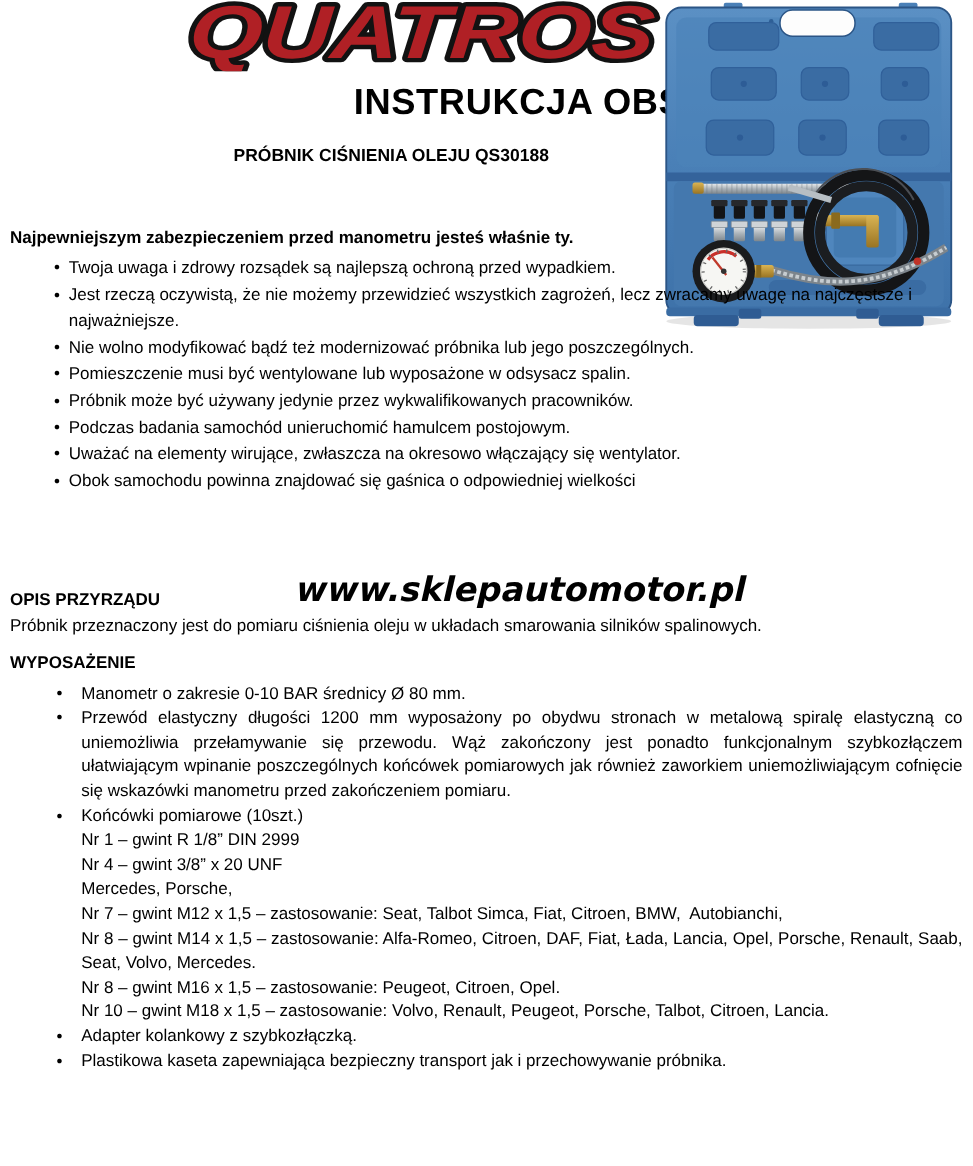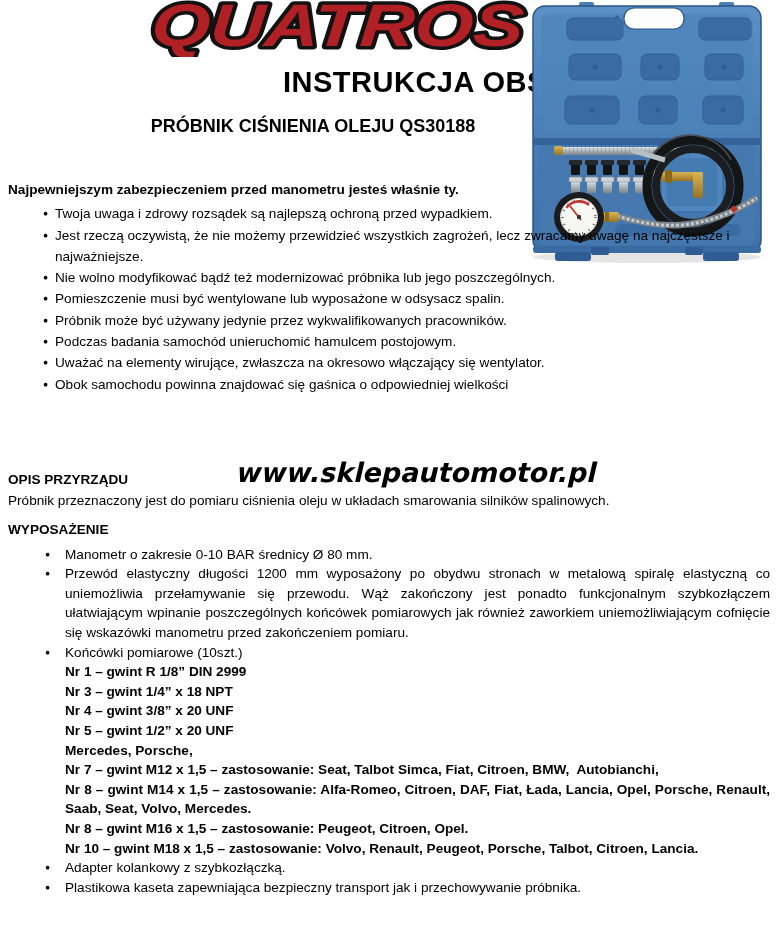--- a/index.html
+++ b/index.html
@@ -8,21 +8,21 @@
     background:#ffffff;color:#000;
     font-family:"Liberation Sans",sans-serif;font-size:13.6px;
   }
   .abs{position:absolute;}
   
   #logo{left:150px;top:-7px;width:380px;height:64px;}
   
   #title{left:8px;top:66px;width:610px;text-align:right;
          font-size:29px;font-weight:bold;letter-spacing:.5px;}
   #subtitle{left:8px;top:116px;width:610px;text-align:center;
-            font-size:18px;font-weight:bold;}
+            font-size:14px;font-weight:bold;}
   
   #photo{left:527px;top:2px;width:240px;height:262px;}
   
   #safety{left:8px;top:169px;width:762px;line-height:21.3px;}
   #safety .intro{font-weight:bold;width:552px;}
   #safety .lead{font-weight:bold;margin-top:10px;}
   ul.blist{list-style:none;margin:3px 0 0 0;padding:0 0 0 47px;}
   ul.blist li{position:relative;}
   ul.blist li::before{content:"●";position:absolute;left:-12px;top:0;
                       font-size:8.5px;line-height:inherit;}
@@ -34,21 +34,21 @@
   
   #opis{left:8px;top:469px;width:762px;line-height:21.3px;}
   .sect-h{font-weight:bold;}
   
   #wypos{left:8px;top:520px;width:762px;line-height:19.6px;}
   ul.elist{list-style:none;margin:5px 0 0 0;padding:0 0 0 57px;}
   ul.elist > li{position:relative;}
   ul.elist > li::before{content:"●";position:absolute;left:-20px;top:0;
                         font-size:8.5px;line-height:inherit;}
   .just{text-align:justify;}
-  .tipline{white-space:pre-wrap;font-weight:bold;}
+  .tipline{white-space:pre-wrap;}
   .tipline.just{white-space:normal;}
 </style>
 </head>
 <body>
 
 <div class="abs" id="logo">
   <svg width="380" height="64" viewBox="0 0 380 64">
     <text x="190" y="53" text-anchor="middle" textLength="372" lengthAdjust="spacingAndGlyphs" font-family="Liberation Sans, sans-serif" font-size="60" font-weight="bold" font-style="italic" transform="skewX(-4)" paint-order="stroke" stroke-linejoin="round" stroke="#121212" stroke-width="7" fill="#b02025">QUATROS</text>
   </svg>
 </div>
@@ -206,23 +206,21 @@
 
 <div class="abs" id="wypos">
   <div class="sect-h">WYPOSAŻENIE</div>
   <ul class="elist">
     <li><span>Manometr o zakresie 0-10 BAR średnicy Ø 80 mm.</span></li>
     <li class="just"><span>Przewód elastyczny długości 1200 mm wyposażony po obydwu stronach w metalową spiralę elastyczną co uniemożliwia przełamywanie się przewodu. Wąż zakończony jest ponadto funkcjonalnym szybkozłączem ułatwiającym wpinanie poszczególnych końcówek pomiarowych jak również zaworkiem uniemożliwiającym cofnięcie się wskazówki manometru przed zakończeniem pomiaru.</span></li>
     <li>
       <span>Końcówki pomiarowe (10szt.)</span>
       <div id="tip-lines">
           <div class="tipline">Nr 1 – gwint R 1/8” DIN 2999</div>
-          <div class="tipline">Nr 3 – gwint 1/4” x 18 NPT</div>
           <div class="tipline">Nr 4 – gwint 3/8” x 20 UNF</div>
-          <div class="tipline">Nr 5 – gwint 1/2” x 20 UNF</div>
           <div class="tipline">Mercedes, Porsche,</div>
           <div class="tipline">Nr 7 – gwint M12 x 1,5 – zastosowanie: Seat, Talbot Simca, Fiat, Citroen, BMW,  Autobianchi,</div>
           <div class="tipline just">Nr 8 – gwint M14 x 1,5 – zastosowanie: Alfa-Romeo, Citroen, DAF, Fiat, Łada, Lancia, Opel, Porsche, Renault, Saab, Seat, Volvo, Mercedes.</div>
           <div class="tipline">Nr 8 – gwint M16 x 1,5 – zastosowanie: Peugeot, Citroen, Opel.</div>
           <div class="tipline">Nr 10 – gwint M18 x 1,5 – zastosowanie: Volvo, Renault, Peugeot, Porsche, Talbot, Citroen, Lancia.</div>
         </div>
     </li>
     <li><span>Adapter kolankowy z szybkozłączką.</span></li>
     <li><span>Plastikowa kaseta zapewniająca bezpieczny transport jak i przechowywanie próbnika.</span></li>
   </ul>

